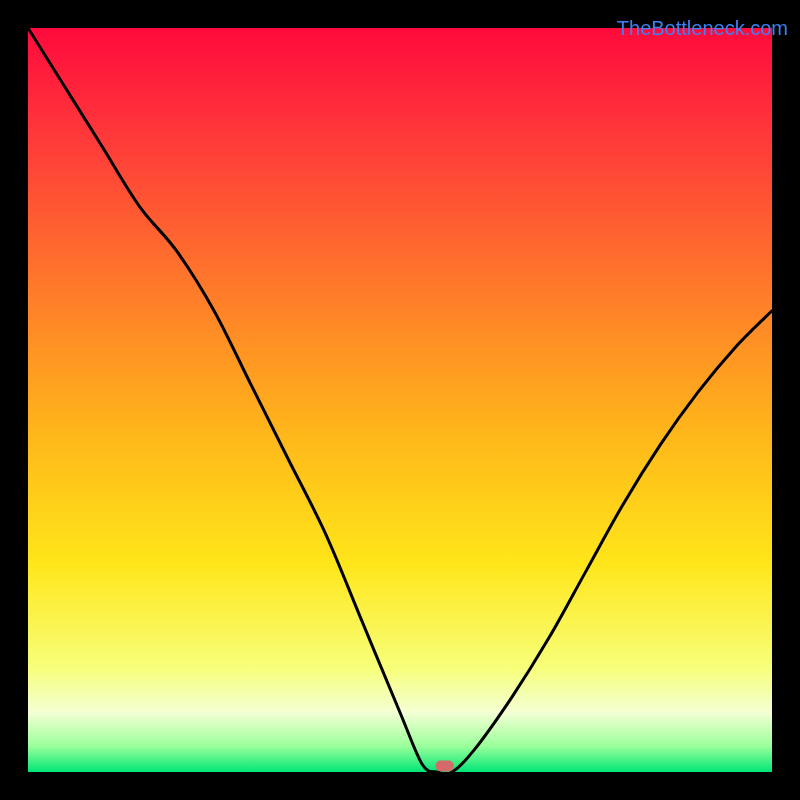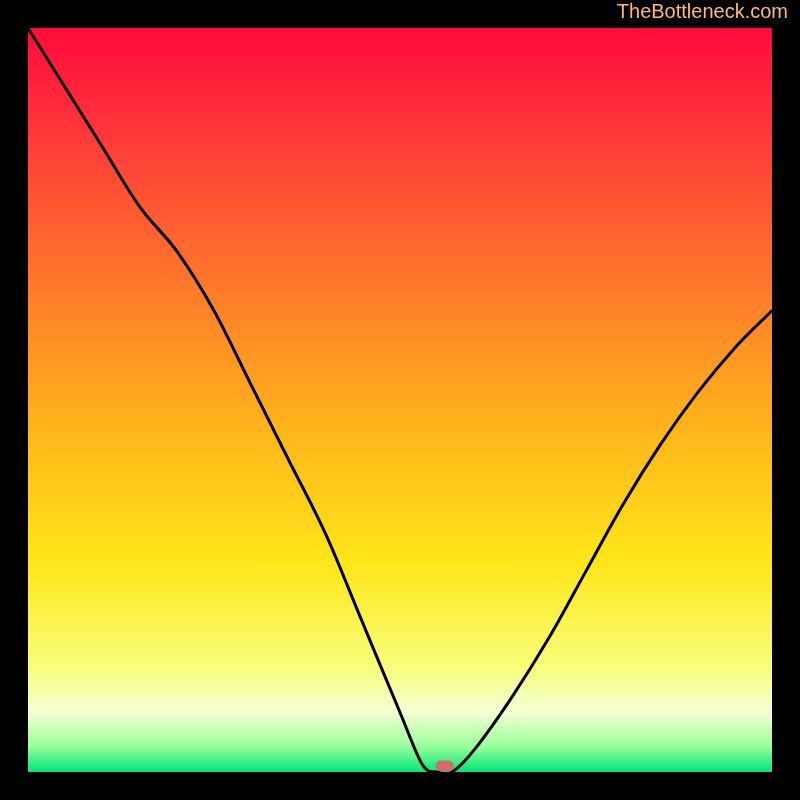--- a/index.html
+++ b/index.html
@@ -12,23 +12,23 @@
     overflow: hidden;
   }
   .outer-frame {
     position: relative;
     width: 800px;
     height: 800px;
     background: #000;
   }
   .watermark {
     position: absolute;
-    top: 0;
+    top: 17px;
     right: 12px;
-    color: #fdba74;
+    color: #3b82f6;
     font-size: 20px;
     font-family: Arial, sans-serif;
     z-index: 5;
   }
   .plot-wrap {
     position: absolute;
     left: 28px;
     top: 28px;
     width: 744px;
     height: 744px;

